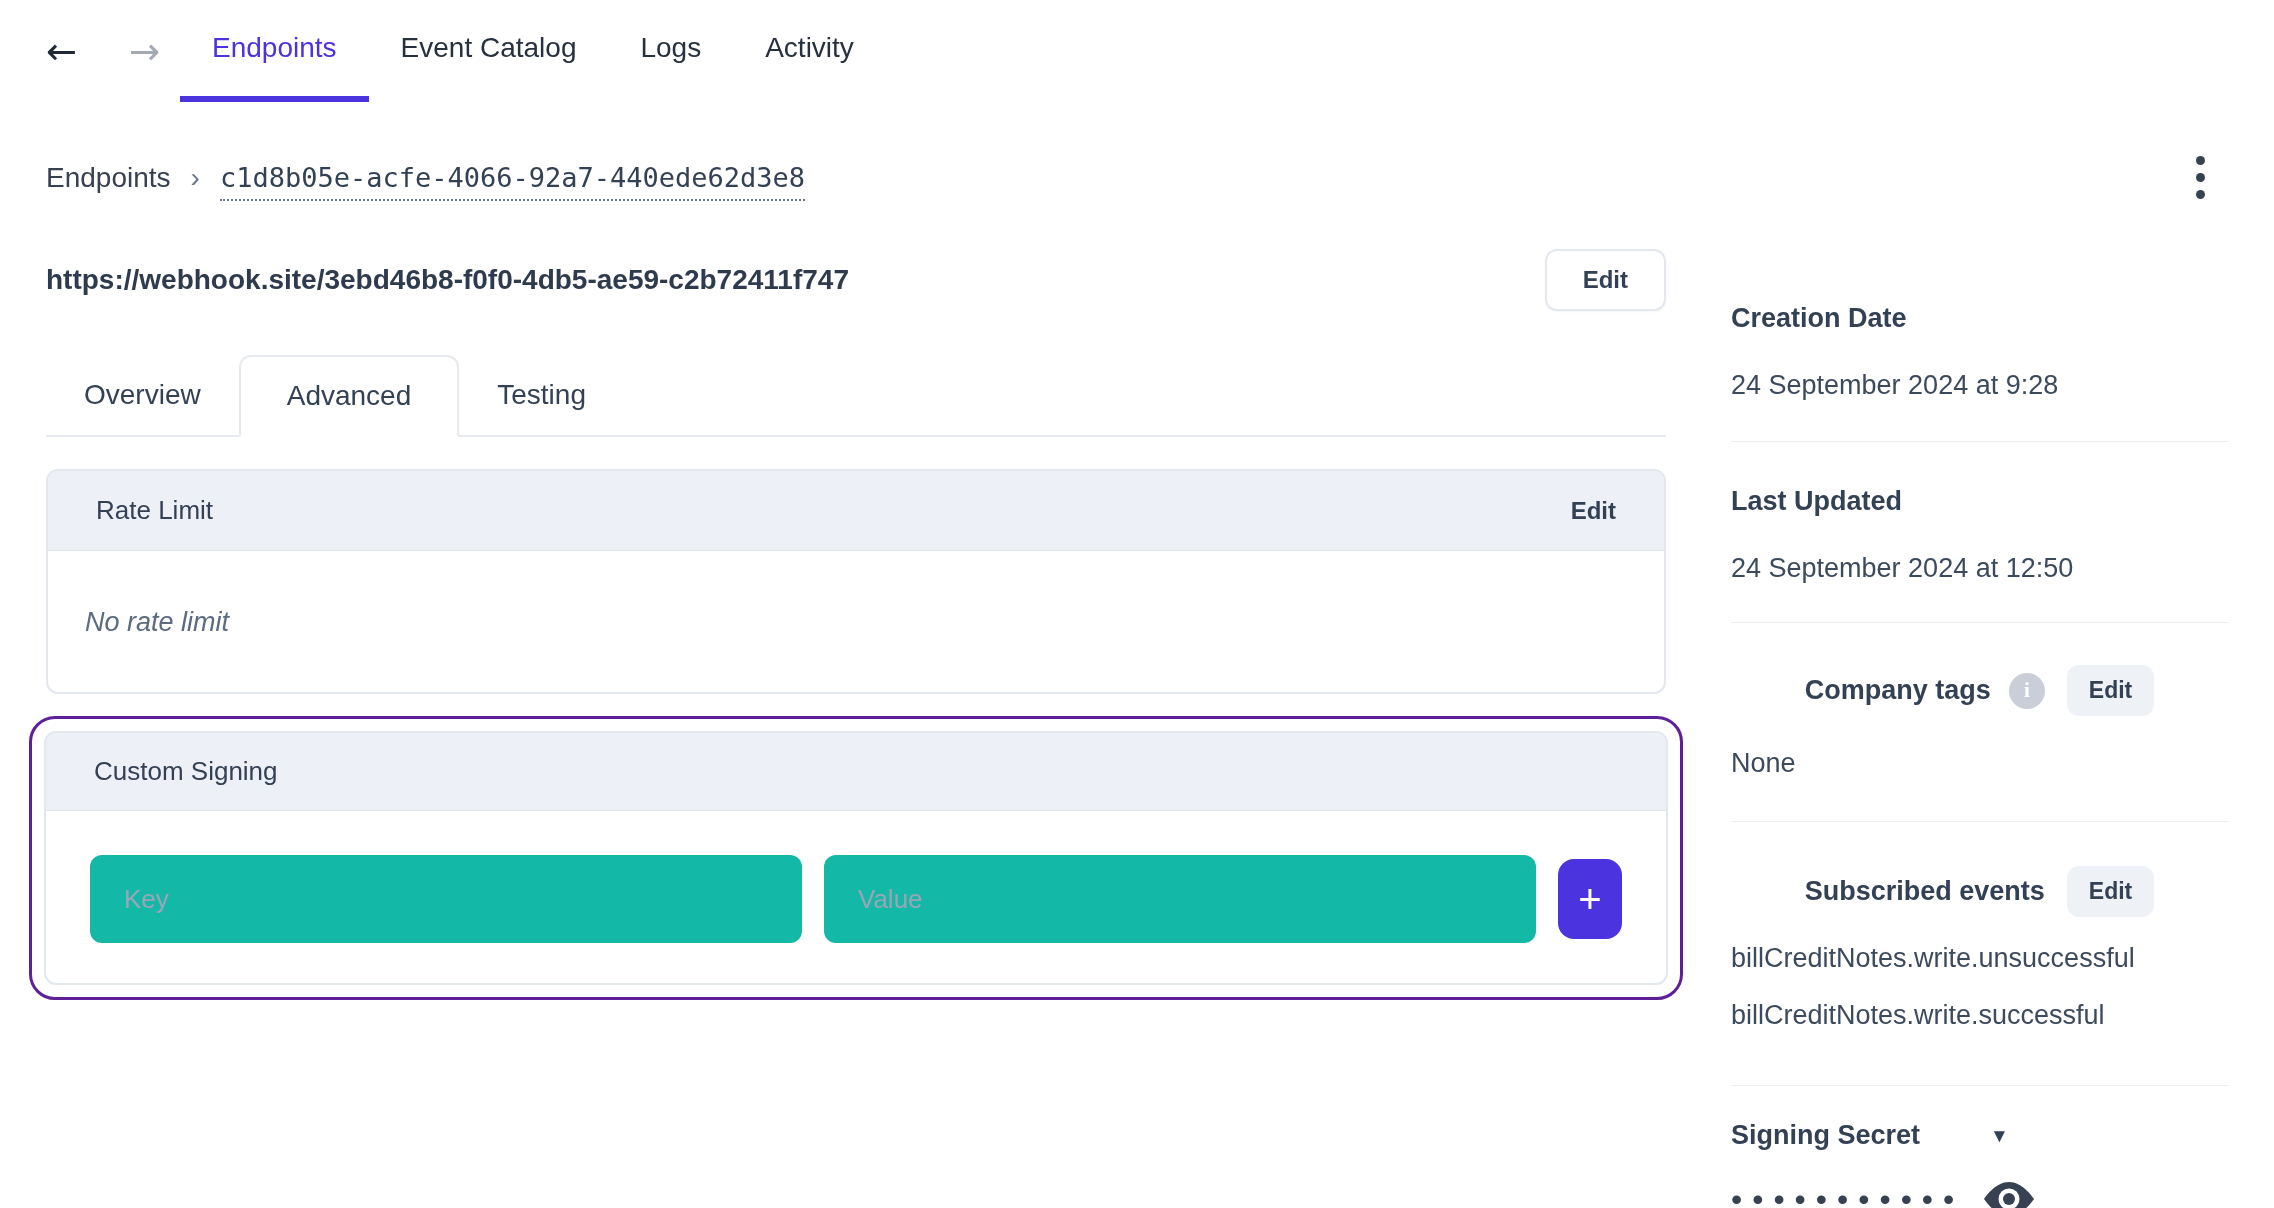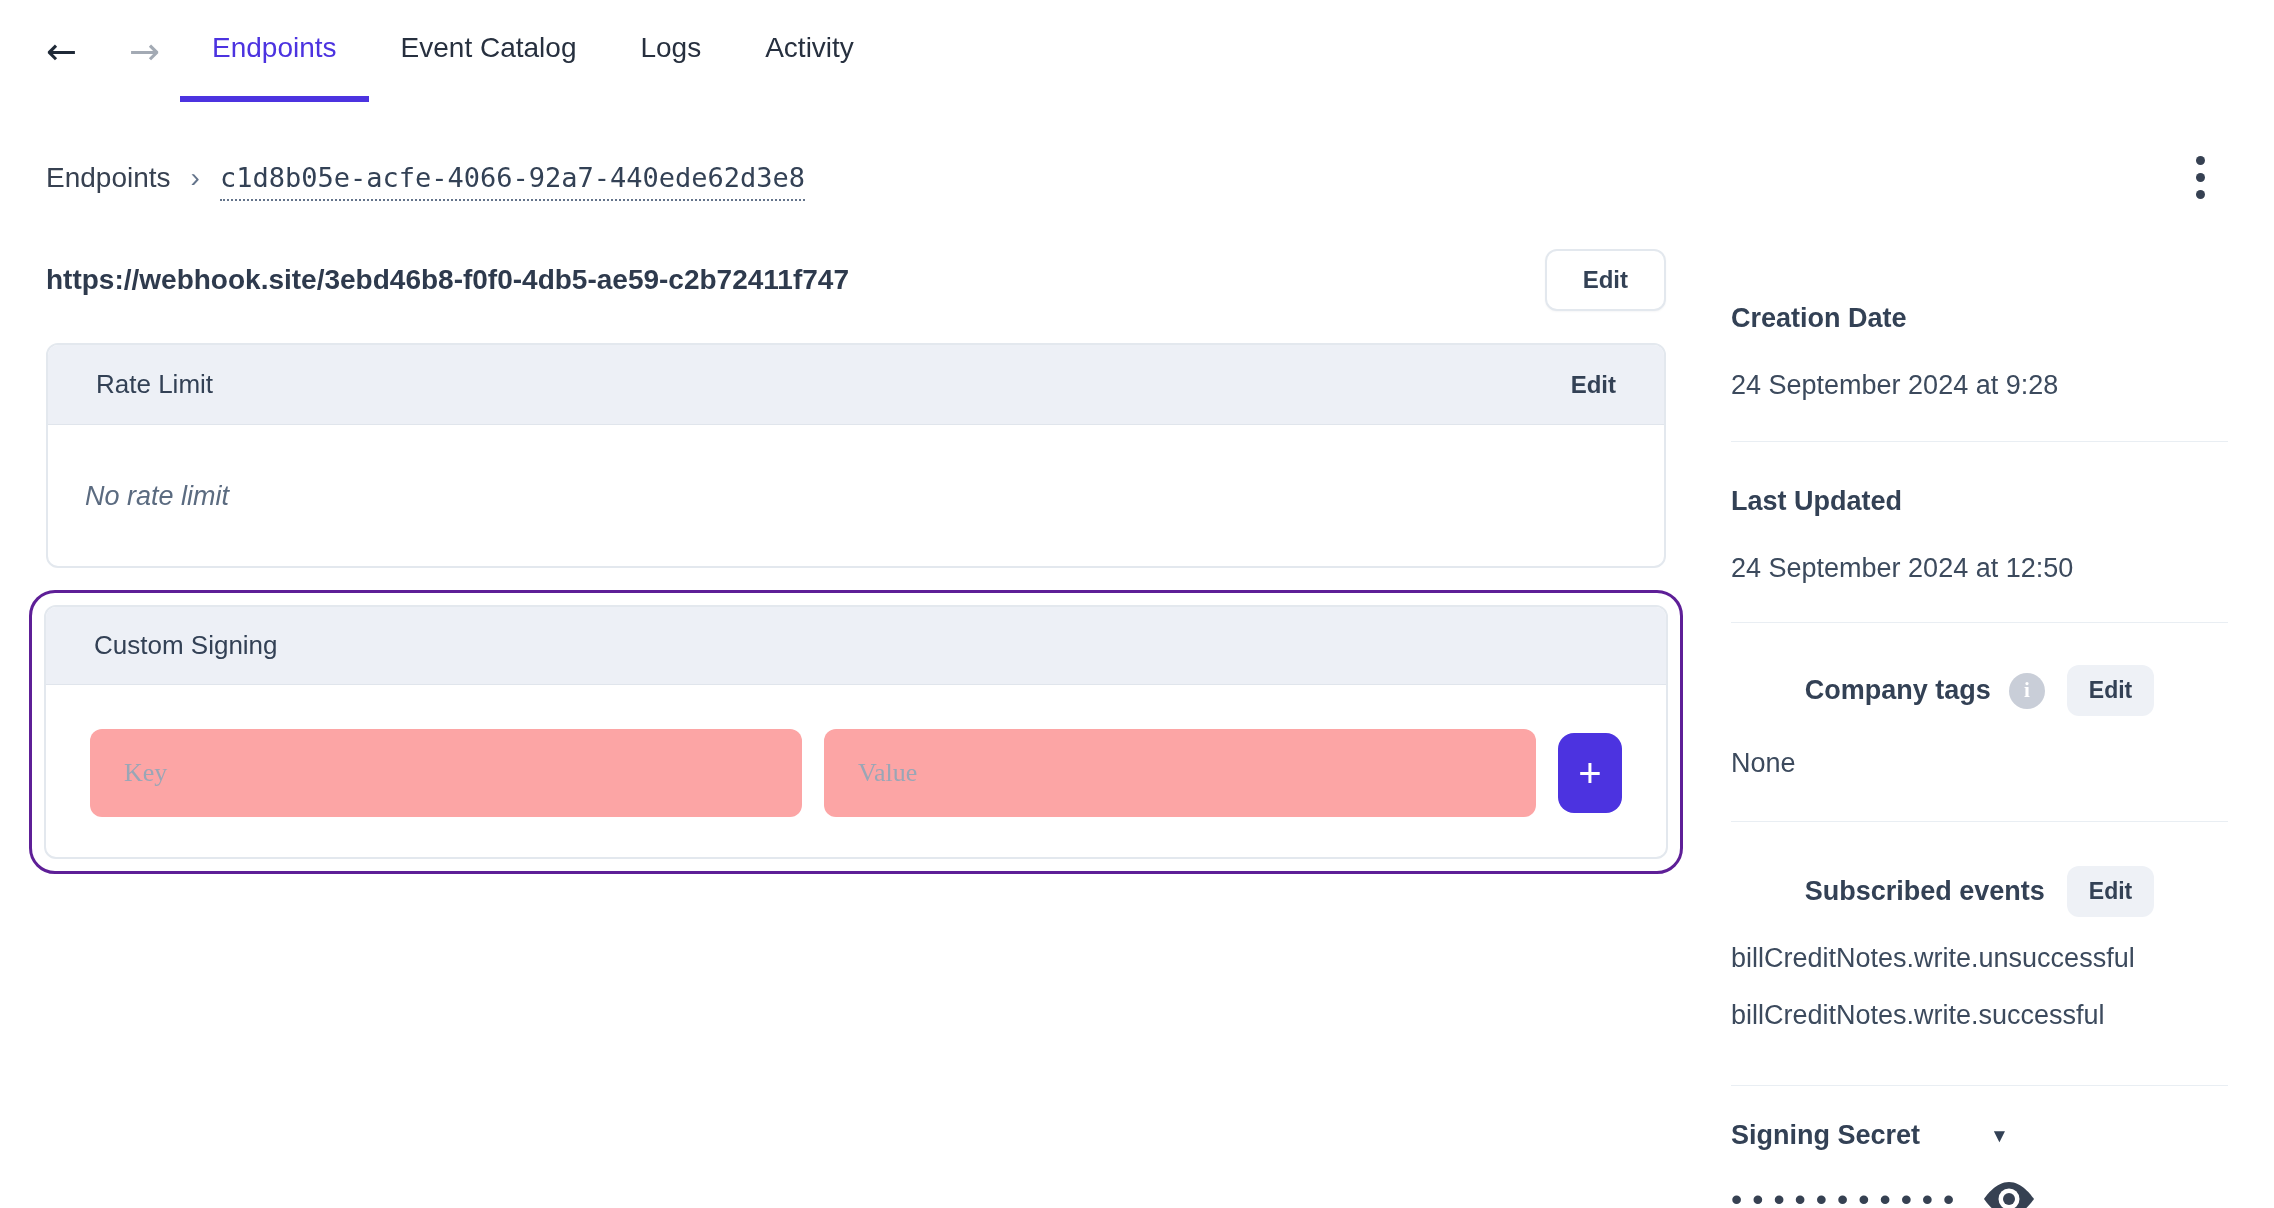--- a/index.html
+++ b/index.html
@@ -60,22 +60,22 @@
   .card-title{font-size:26px;font-weight:500;color:var(--text-dark);}
   .card-edit{background:none;border:none;cursor:pointer;font-size:24px;font-weight:700;
     color:var(--text-dark);font-family:inherit;}
   .rate-limit{margin-top:32px;}
   .rate-limit .card-body{padding:56px 37px 54px;}
   .empty-italic{font-style:italic;font-size:27px;color:var(--text-muted);}
 
   .highlight-wrap{margin:22px -17px 0;border:3px solid var(--highlight);border-radius:26px;padding:12px;}
   .custom-headers .card-header{height:78px;}
   .custom-headers .card-body{padding:44px 44px 40px;display:flex;align-items:center;gap:22px;}
-  .hdr-input{flex:1;height:88px;border:none;background:#fca5a5;border-radius:12px;
-    font-size:26px;color:var(--text-dark);padding:0 34px;font-family:Liberation Serif, serif;outline:none;}
+  .hdr-input{flex:1;height:88px;border:none;background:#14b8a6;border-radius:12px;
+    font-size:26px;color:var(--text-dark);padding:0 34px;font-family:Liberation Sans, sans-serif;outline:none;}
   .hdr-input::placeholder{color:var(--placeholder);}
   .btn-add{width:64px;height:80px;border:none;border-radius:16px;background:var(--accent);
     color:#fff;font-size:40px;font-weight:400;line-height:1;cursor:pointer;flex:0 0 auto;
     display:flex;align-items:center;justify-content:center;font-family:inherit;}
 
   
   .kebab{position:absolute;left:2190px;top:150px;background:none;border:none;cursor:pointer;
     display:flex;flex-direction:column;gap:8px;padding:6px;}
   .kebab i{width:9px;height:9px;border-radius:50%;background:#364152;display:block;}
 
@@ -125,20 +125,25 @@
     <span class="crumb-root">Endpoints</span>
     <span class="crumb-sep">›</span>
     <span class="crumb-id">c1d8b05e-acfe-4066-92a7-440ede62d3e8</span>
   </div>
 
   <div class="url-row">
     <h1 class="url-text">https://webhook.site/3ebd46b8-f0f0-4db5-ae59-c2b72411f747</h1>
     <button class="btn-outline">Edit</button>
   </div>
 
+  <div class="content-tabs">
+    <button class="ctab">Overview</button>
+    <button class="ctab active">Advanced</button>
+    <button class="ctab">Testing</button>
+  </div>
 
   <section class="card rate-limit">
     <div class="card-header">
       <span class="card-title">Rate Limit</span>
       <button class="card-edit">Edit</button>
     </div>
     <div class="card-body">
       <span class="empty-italic">No rate limit</span>
     </div>
   </section>

